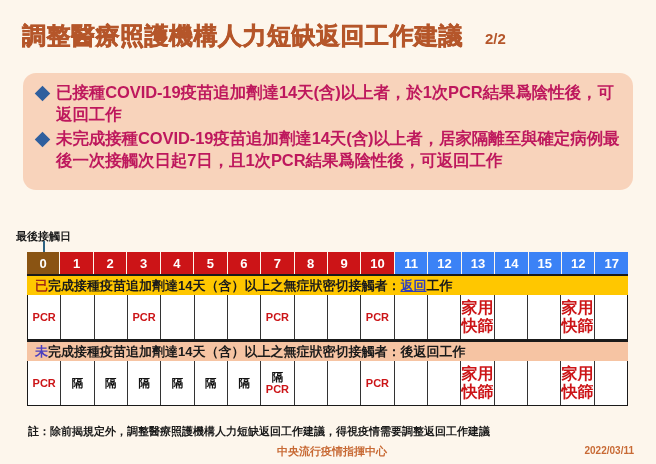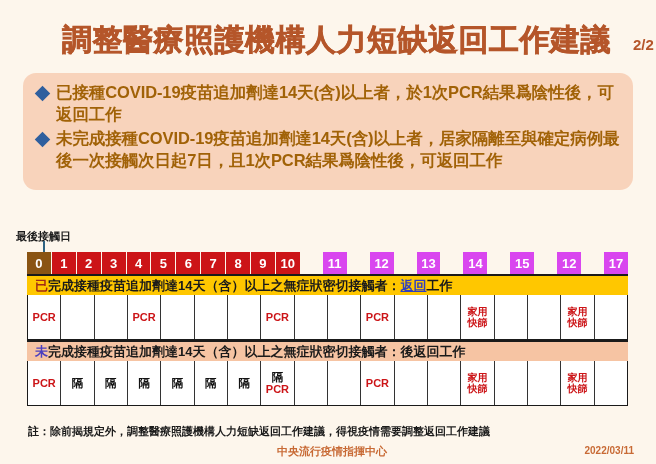--- a/index.html
+++ b/index.html
@@ -18,25 +18,24 @@
   
   .title-row {
     position: absolute;
     left: 22px;
     top: 20px;
     display: flex;
     align-items: baseline;
     white-space: nowrap;
   }
   .title-main {
-    font-size: 30px;
+    font-size: 24px;
     font-weight: bold;
     color: #b5562a;
     letter-spacing: 0.5px;
-    margin-left: 40px;
     -webkit-text-stroke: 0.6px #b5562a;
   }
   .title-sub {
     font-size: 15px;
     font-weight: bold;
     color: #b5562a;
     margin-left: 22px;
   }
 
   
@@ -60,21 +59,21 @@
     flex: 0 0 auto;
     width: 11px;
     height: 11px;
     background: #2f5f9e;
     transform: rotate(45deg);
     margin: 6px 8px 0 2px;
   }
   .bullet-text {
     font-size: 16.5px;
     font-weight: bold;
-    color: #a16207;
+    color: #be185d;
     line-height: 1.33;
     letter-spacing: -0.1px;
   }
 
   
   .contact-label {
     position: absolute;
     left: 16px;
     top: 229px;
     font-size: 11px;
@@ -112,21 +111,21 @@
     justify-content: center;
     font-size: 13px;
     font-weight: bold;
     color: #ffffff;
     border-right: 1px solid #fdf6ec;
     box-sizing: border-box;
   }
   .day:last-child { border-right: none; }
   .day.c0   { background: #8a5413; }
   .day.cred { background: #cc1417; }
-  .day.cblu { background: #d946ef; margin-left: 22px; }
+  .day.cblu { background: #3b82f6; }
 
   
   .banner {
     height: 21px;
     display: flex;
     align-items: center;
     font-size: 13px;
     font-weight: bold;
     color: #1a1a1a;
     padding-left: 8px;
@@ -171,21 +170,21 @@
     color: #cc1417;
     line-height: 1.1;
   }
   .cell .iso {
     font-size: 11.5px;
     font-weight: bold;
     color: #111111;
     line-height: 1.1;
   }
   .cell .rapid {
-    font-size: 10px;
+    font-size: 16px;
     font-weight: bold;
     color: #cc1417;
     line-height: 1.12;
     text-align: center;
     letter-spacing: 0px;
   }
 
   
   .note {
     position: absolute;

